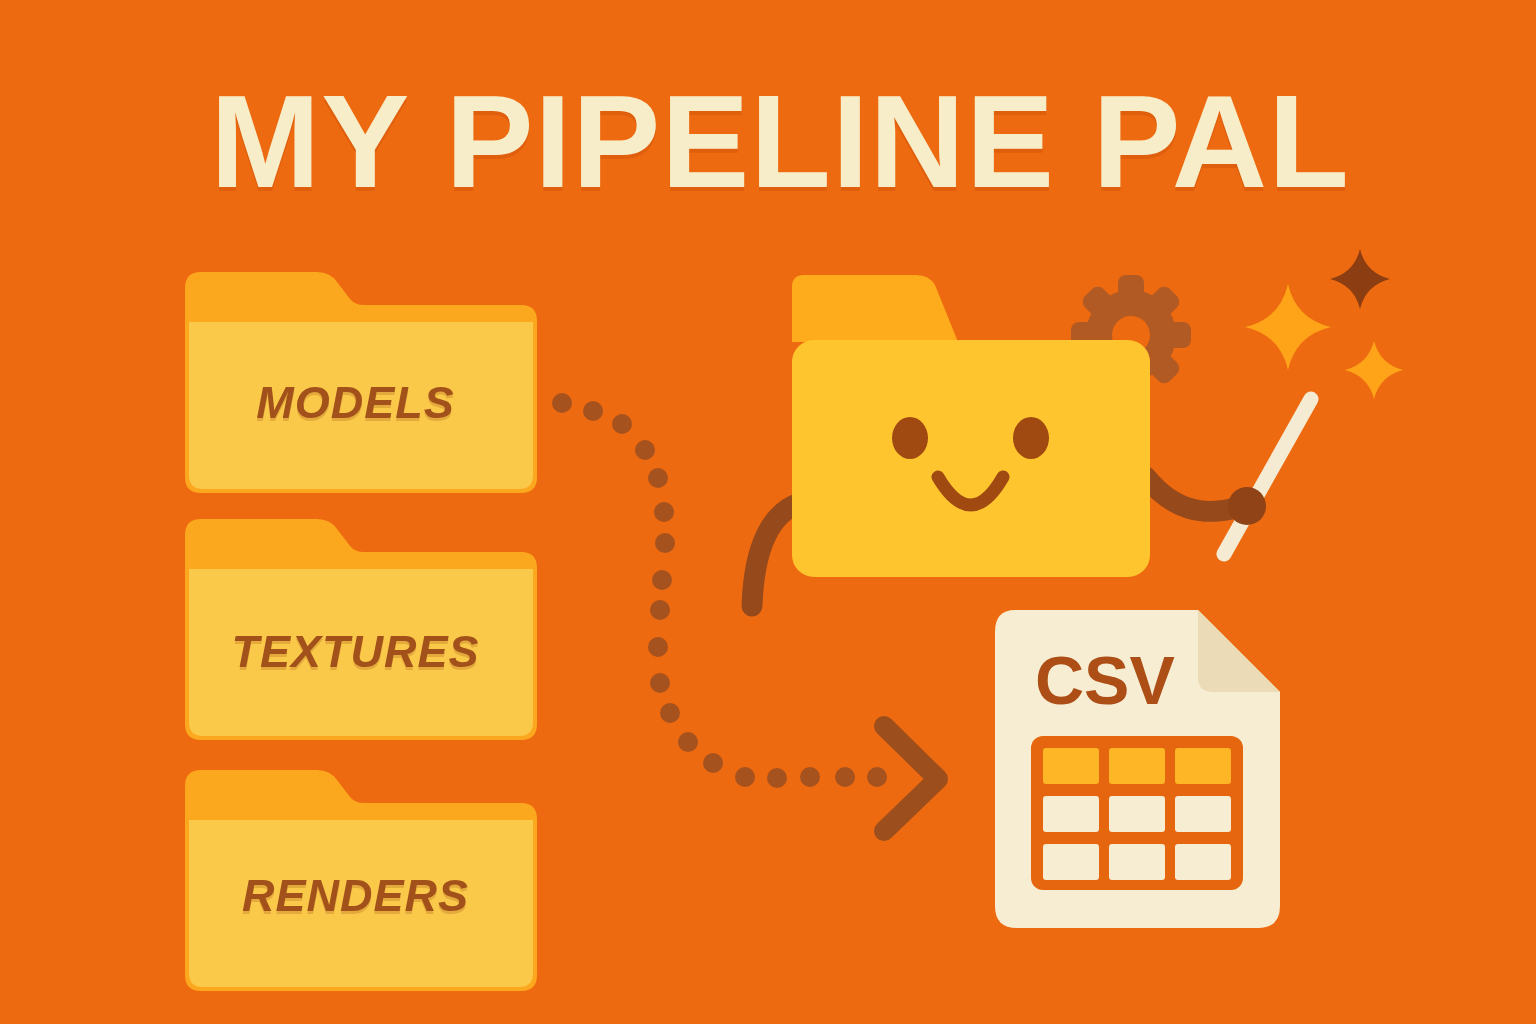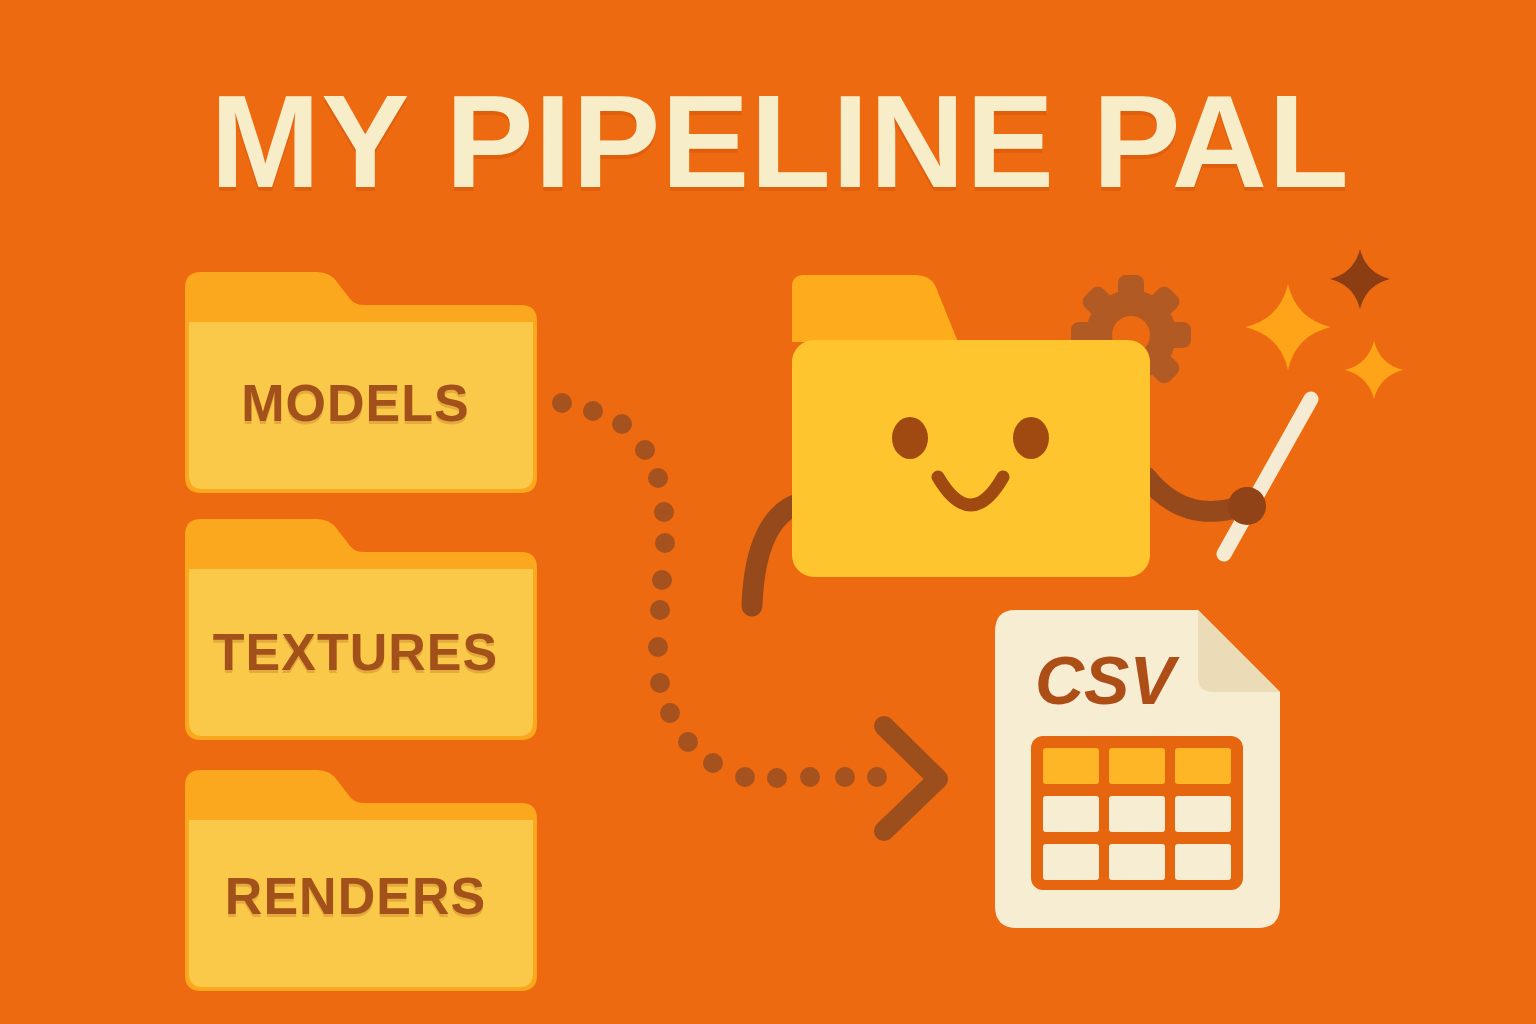--- a/index.html
+++ b/index.html
@@ -7,32 +7,32 @@
   .canvas{position:relative;width:1536px;height:1024px;background:var(--c-background,#EE6A10);}
   .art{position:absolute;left:0;top:0;width:1536px;height:1024px;z-index:1;}
   .title{
     position:absolute;left:0;top:64px;width:1536px;z-index:2;margin:12px;
     text-align:center;font-size:132px;line-height:132px;font-weight:700;
     letter-spacing:1px;color:var(--c-title_text,#F8EDC9);
     text-shadow:0 4px 0 rgba(190,70,8,0.30);
   }
   .folder-label{
     position:absolute;left:185px;width:341px;z-index:2;text-align:center;
-    font-size:52px;line-height:62px;font-weight:700;letter-spacing:1px;
+    font-size:45px;line-height:62px;font-weight:700;letter-spacing:1px;
     color:var(--c-folder_label_text,#A2511B);
     text-shadow:0 3px 0 rgba(146,58,12,0.22);
+    font-style:italic;
   }
   .lbl-models{top:372px;}
   .lbl-textures{top:621px;}
   .lbl-renders{top:865px;}
   .csv-label{
     position:absolute;left:1035px;top:646px;width:170px;z-index:2;text-align:left;
     font-size:68px;line-height:68px;font-weight:700;letter-spacing:0px;
     color:var(--c-csv_text,#AD4E16);
-    font-style:italic;
   }
   
   .f-dark{fill:var(--c-folder_tab,#FCA81F);}
   .f-light{fill:var(--c-folder_body,#FBC94A);}
   .m-tab{fill:var(--c-mascot_tab,#FFAC1C);}
   .m-body{fill:var(--c-mascot_body,#FFC52F);}
   .face{fill:var(--c-dark_brown,#A04A12);}
   .smile{stroke:var(--c-dark_brown,#A04A12);stroke-width:13;fill:none;stroke-linecap:round;}
   .arm{stroke:var(--c-arm_brown,#96491B);stroke-width:21;fill:none;stroke-linecap:round;}
   .gear{fill:var(--c-gear_brown,#B25A24);}

